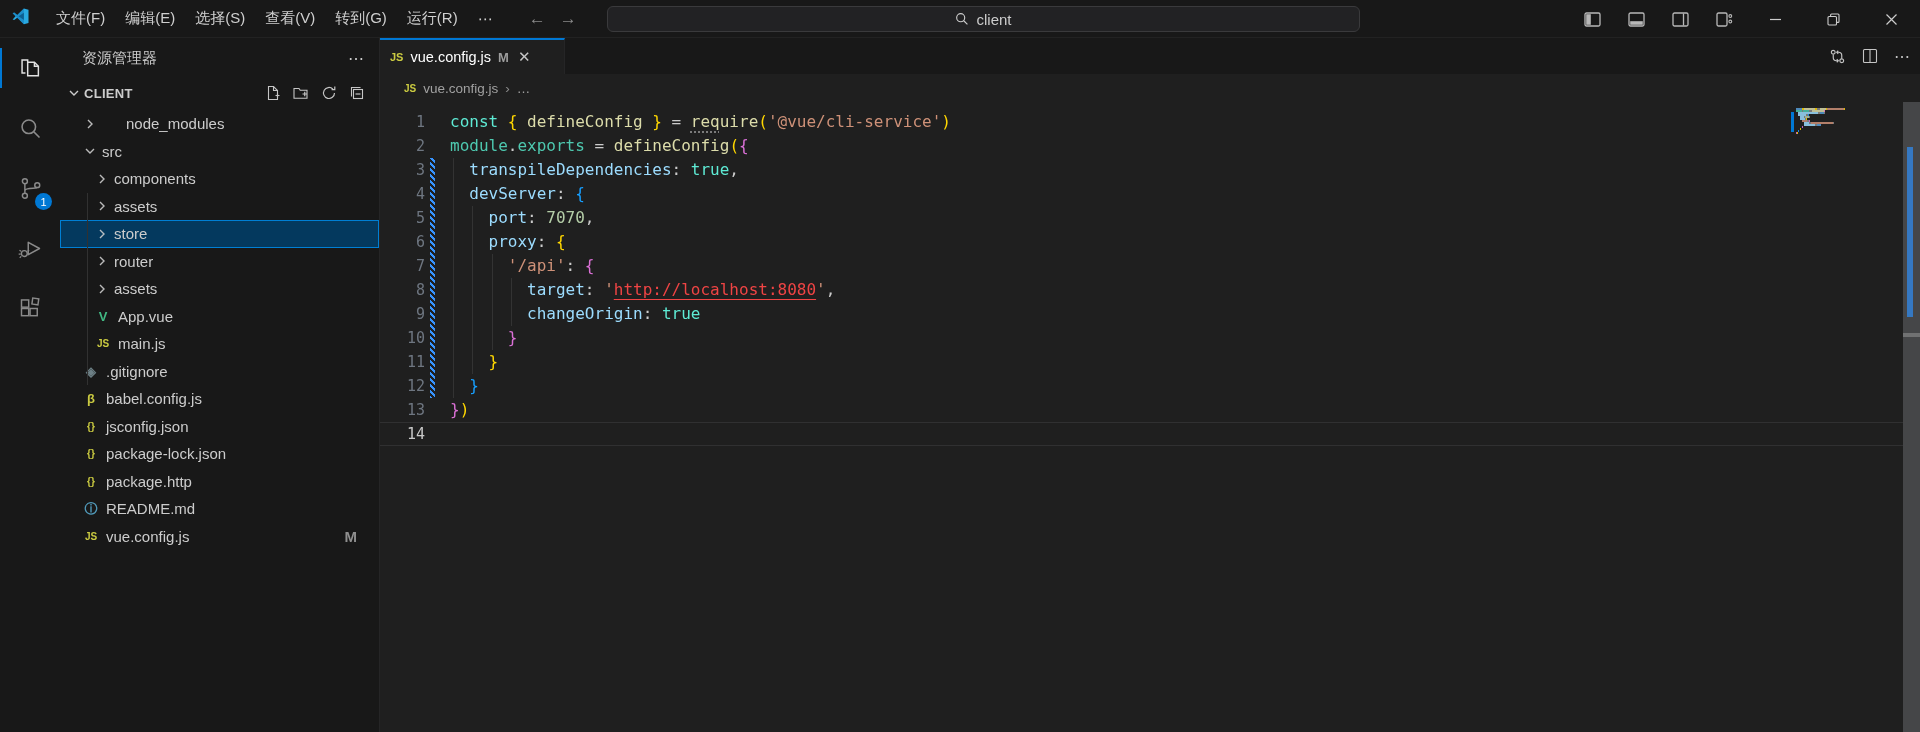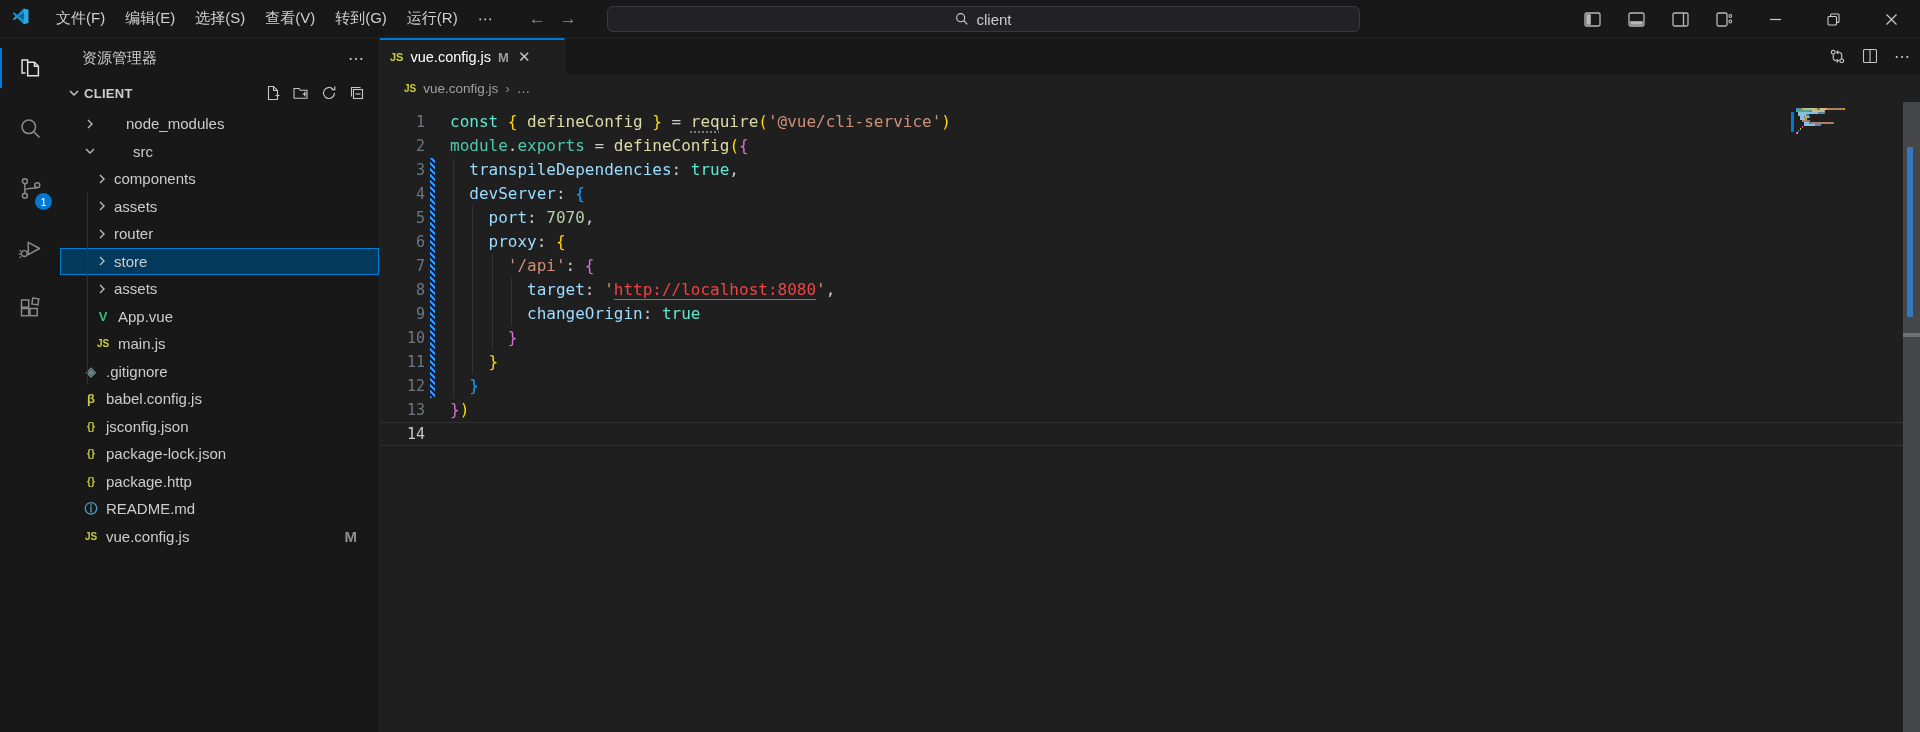--- a/index.html
+++ b/index.html
@@ -226,49 +226,49 @@
           </svg>
       </span>
     </div>
     <div class="tree" id="tree">
         <div class="tree-row" style="padding-left: 22px; gap: 24px;">
           <svg class="chev" width="16" height="16" viewBox="0 0 16 16" style="transform:rotate(0deg)">
             <path d="M6 4l4 4-4 4" fill="none" stroke="#cccccc" stroke-width="1.4"></path>
           </svg>
           <span>node_modules</span>
         </div>
-        <div class="tree-row" style="padding-left: 22px; gap: 31px;">
+        <div class="tree-row" style="padding-left: 22px;">
           <svg class="chev" width="16" height="16" viewBox="0 0 16 16" style="transform:rotate(90deg)">
             <path d="M6 4l4 4-4 4" fill="none" stroke="#cccccc" stroke-width="1.4"></path>
           </svg>
           <span>src</span>
         </div>
         <div class="tree-row" style="padding-left: 34px;">
           <svg class="chev" width="16" height="16" viewBox="0 0 16 16" style="transform:rotate(0deg)">
             <path d="M6 4l4 4-4 4" fill="none" stroke="#cccccc" stroke-width="1.4"></path>
           </svg>
           <span>components</span>
         </div>
         <div class="tree-row" style="padding-left: 34px;">
           <svg class="chev" width="16" height="16" viewBox="0 0 16 16" style="transform:rotate(0deg)">
             <path d="M6 4l4 4-4 4" fill="none" stroke="#cccccc" stroke-width="1.4"></path>
           </svg>
           <span>assets</span>
         </div>
+        <div class="tree-row selected" style="padding-left: 34px;">
+          <svg class="chev" width="16" height="16" viewBox="0 0 16 16" style="transform:rotate(0deg)">
+            <path d="M6 4l4 4-4 4" fill="none" stroke="#cccccc" stroke-width="1.4"></path>
+          </svg>
+          <span>store</span>
+        </div>
         <div class="tree-row" style="padding-left: 34px;">
           <svg class="chev" width="16" height="16" viewBox="0 0 16 16" style="transform:rotate(0deg)">
             <path d="M6 4l4 4-4 4" fill="none" stroke="#cccccc" stroke-width="1.4"></path>
           </svg>
           <span>router</span>
-        </div>
-        <div class="tree-row selected" style="padding-left: 34px;">
-          <svg class="chev" width="16" height="16" viewBox="0 0 16 16" style="transform:rotate(0deg)">
-            <path d="M6 4l4 4-4 4" fill="none" stroke="#cccccc" stroke-width="1.4"></path>
-          </svg>
-          <span>store</span>
         </div>
         <div class="tree-row" style="padding-left: 34px;">
           <svg class="chev" width="16" height="16" viewBox="0 0 16 16" style="transform:rotate(0deg)">
             <path d="M6 4l4 4-4 4" fill="none" stroke="#cccccc" stroke-width="1.4"></path>
           </svg>
           <span>assets</span>
         </div>
         <div class="tree-row" style="padding-left: 34px;">
           <span class="fico" style="color:#41b883;font-size:13px">V</span>
           <span>App.vue</span>

